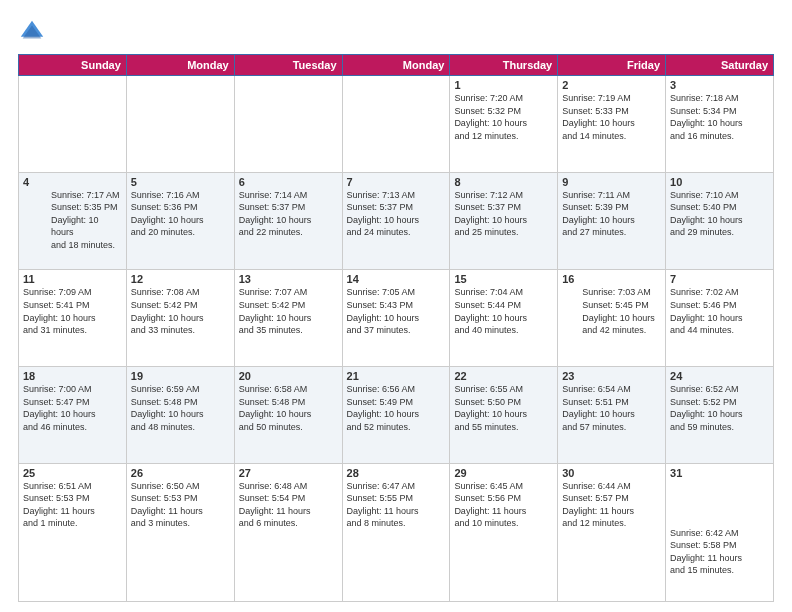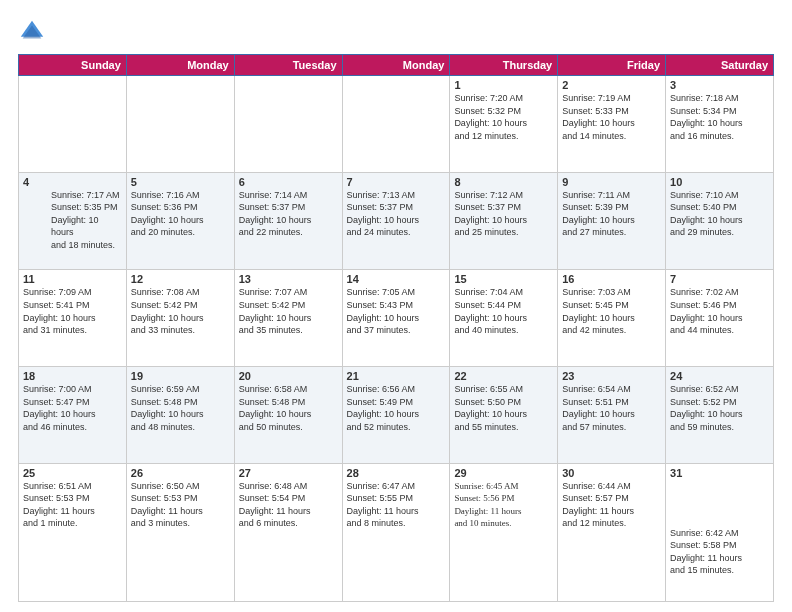--- a/index.html
+++ b/index.html
@@ -238,21 +238,21 @@
           </td>
           <td>
             <span class="day-num">15</span>
             <div class="day-info" style="white-space: pre-line;">Sunrise: 7:04 AM
 Sunset: 5:44 PM
 Daylight: 10 hours
 and 40 minutes.</div>
           </td>
           <td>
             <span class="day-num">16</span>
-            <div class="day-info" style="white-space: pre-line;">Sunrise: 7:03 AM
+            <div class="day-info" style="white-space: pre-line; margin-left: 20px;">Sunrise: 7:03 AM
 Sunset: 5:45 PM
 Daylight: 10 hours
 and 42 minutes.</div>
           </td>
           <td>
             <span class="day-num">7</span>
             <div class="day-info" style="white-space: pre-line;">Sunrise: 7:02 AM
 Sunset: 5:46 PM
 Daylight: 10 hours
 and 44 minutes.</div>
@@ -333,21 +333,21 @@
           </td>
           <td>
             <span class="day-num">28</span>
             <div class="day-info" style="white-space: pre-line;">Sunrise: 6:47 AM
 Sunset: 5:55 PM
 Daylight: 11 hours
 and 8 minutes.</div>
           </td>
           <td>
             <span class="day-num">29</span>
-            <div class="day-info" style="white-space: pre-line; font-family: Liberation Serif, serif;">Sunrise: 6:45 AM
+            <div class="day-info" style="white-space: pre-line;">Sunrise: 6:45 AM
 Sunset: 5:56 PM
 Daylight: 11 hours
 and 10 minutes.</div>
           </td>
           <td>
             <span class="day-num">30</span>
             <div class="day-info" style="white-space: pre-line;">Sunrise: 6:44 AM
 Sunset: 5:57 PM
 Daylight: 11 hours
 and 12 minutes.</div>

